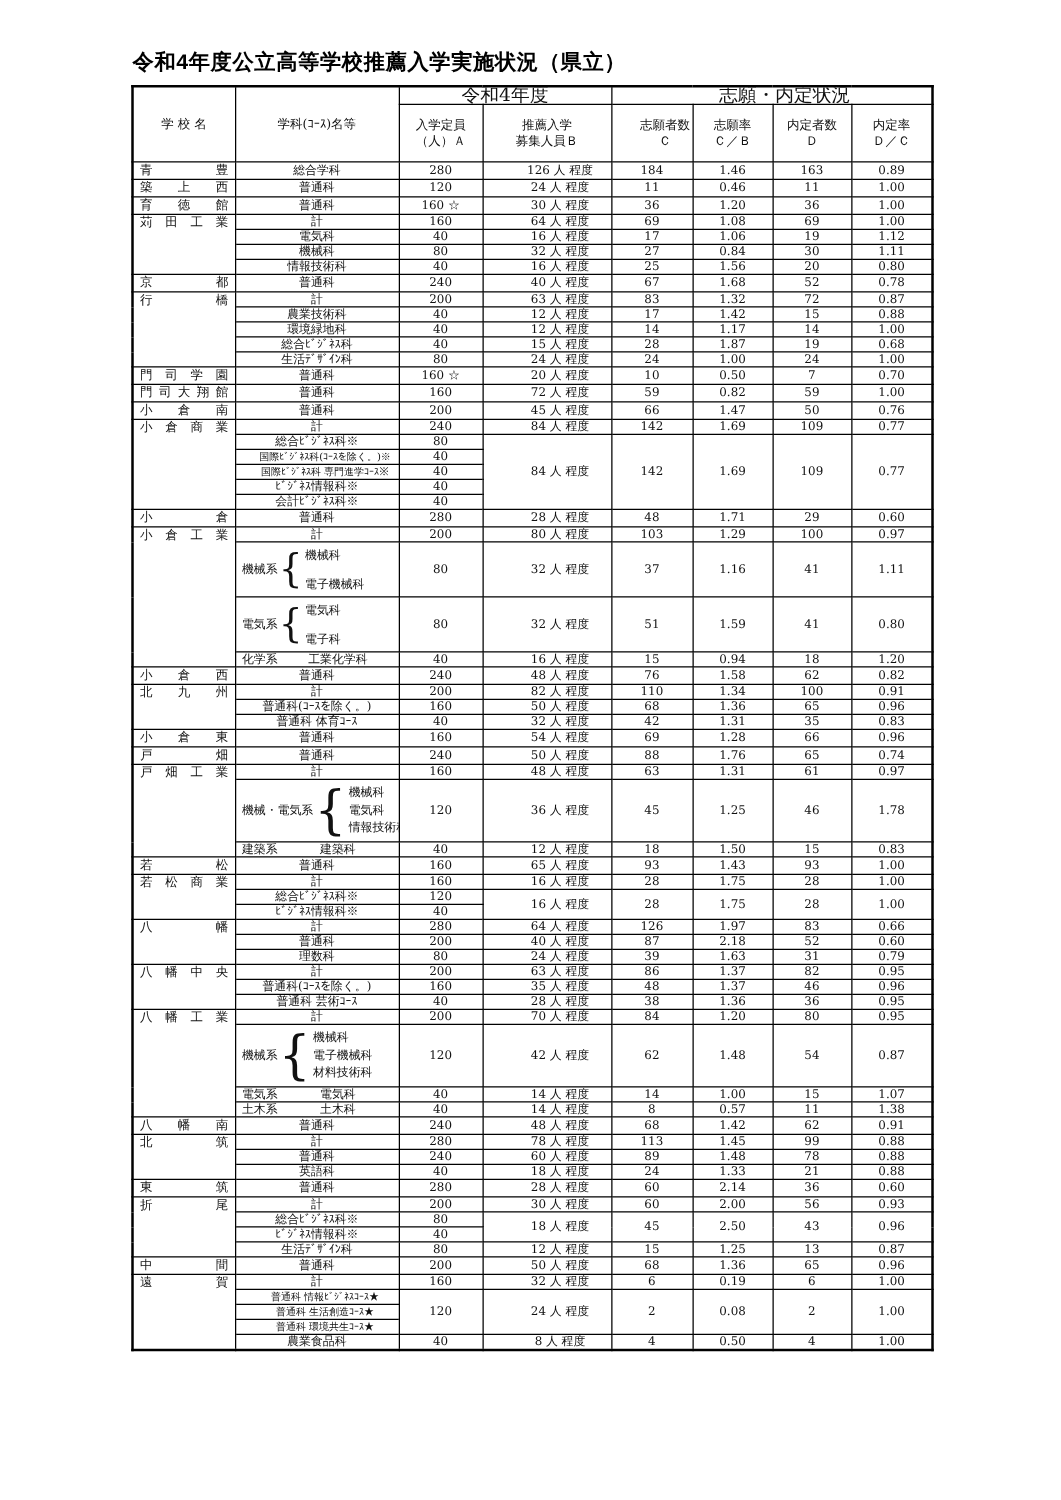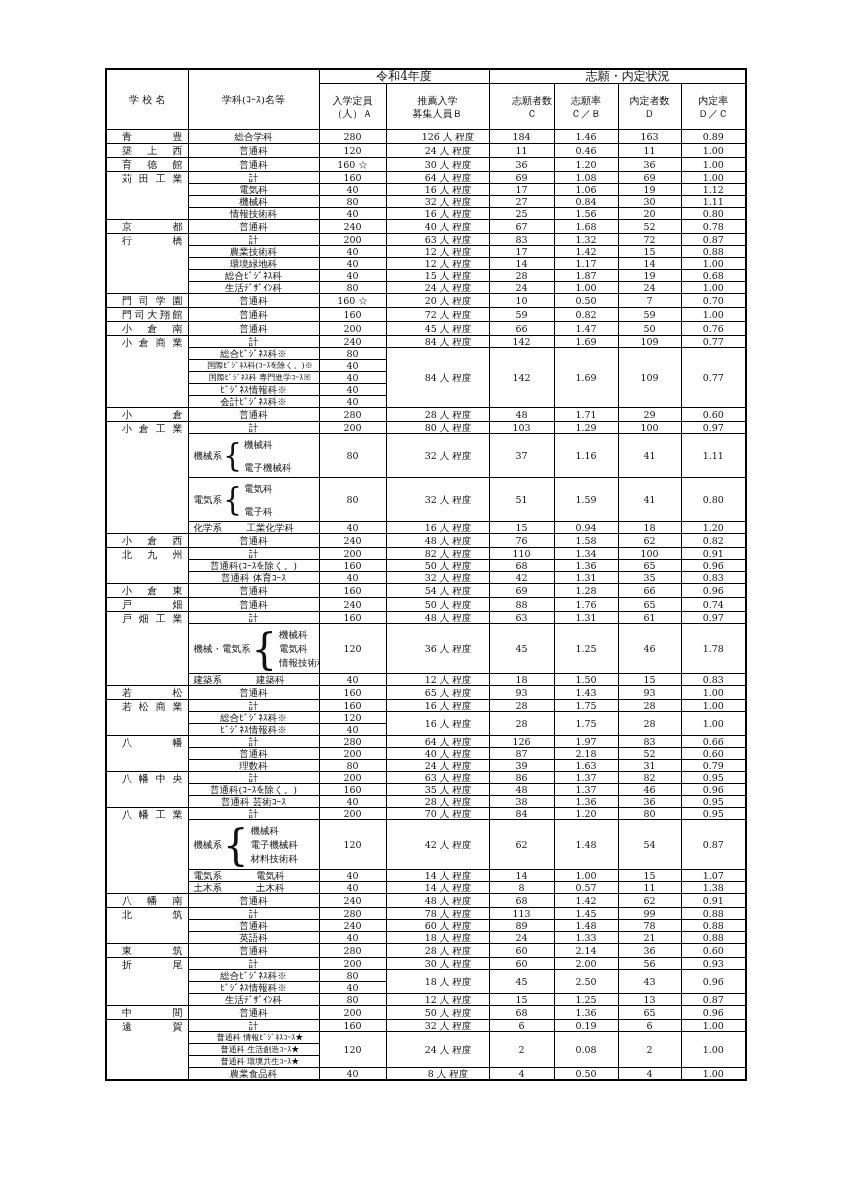--- a/index.html
+++ b/index.html
@@ -4,50 +4,51 @@
 <style>
   html,body{margin:0;padding:0;background:#fff;}
   .page{position:relative;width:849px;height:1200px;background:#ffffff;overflow:hidden;
         font-family:"DejaVu Serif","Liberation Serif",serif;color:#111;}
   .title{position:absolute;left:106px;top:38px;margin:0;font-size:17px;font-weight:bold;
          font-family:"Liberation Sans","DejaVu Sans",sans-serif;letter-spacing:.5px;color:#000;}
   table.main{position:absolute;left:105px;top:68px;width:640px;border-collapse:collapse;
              table-layout:fixed;border:2px solid #000;}
   th,td{border:1px solid #000;padding:0;margin:0;font-weight:normal;font-size:9.5px;
         line-height:11px;text-align:center;vertical-align:middle;white-space:nowrap;overflow:hidden;}
-  thead th.grp{height:13px;font-size:12px;margin-left:24px;}
+  thead th.grp{height:13px;font-size:15px;margin-left:24px;}
   thead th.h2{height:45px;font-size:10px;line-height:13px;}
   thead th{border-bottom-width:1.5px;}
   th.cstart,td.qcol{border-right:1.5px solid #000;padding-left:21px;}
   th.cstart{border-right:1px solid #000;border-left:1.5px solid #000;}
   tbody tr{height:12px;}
   tbody tr.tall2{height:44px;}
   tbody tr.tall3{height:50px;}
   tbody tr.blk td{border-top:1.5px solid #000;}
-  td.school{text-align:justify;text-align-last:justify;padding:1px 5px 0 15px;vertical-align:top;
+  td.school{text-align:justify;text-align-last:justify;padding:1px 5px 0 5px;vertical-align:top;
             font-size:10px;line-height:12px;margin-top:16px;}
   td.dept{font-size:9.5px;}
   td.sm{font-size:8px;padding-left:13px;}
   .bwrap{display:flex;align-items:center;justify-content:flex-start;padding-left:5px;height:100%;}
   .blabel{font-size:9.5px;flex:0 0 auto;}
   .bglyph{font-family:"DejaVu Serif",serif;font-weight:200;line-height:1;flex:0 0 auto;
           margin:0 2px 0 1px;transform:scaleY(1.05);}
   .n2 .bglyph{font-size:30px;}
   .n3 .bglyph{font-size:40px;}
   .bitems{display:flex;flex-direction:column;text-align:left;font-size:9.5px;flex:0 0 auto;}
   .n2 .bitems{gap:12px;}
   .n3 .bitems{gap:3px;}
   .pwrap{display:flex;align-items:center;padding-left:5px;height:100%;}
   .plabel{flex:0 0 auto;text-align:center;}
   .pitem{flex:1 1 auto;}
 </style>
 </head>
 <body>
 
 <div class="page">
+  <h1 class="title">令和4年度公立高等学校推薦入学実施状況（県立）</h1>
 
   <table class="main">
     <colgroup>
       <col style="width:82px">
         <col style="width:131px">
         <col style="width:67px">
         <col style="width:103px">
       <col style="width:65px">
         <col style="width:64px">
         <col style="width:63px">

